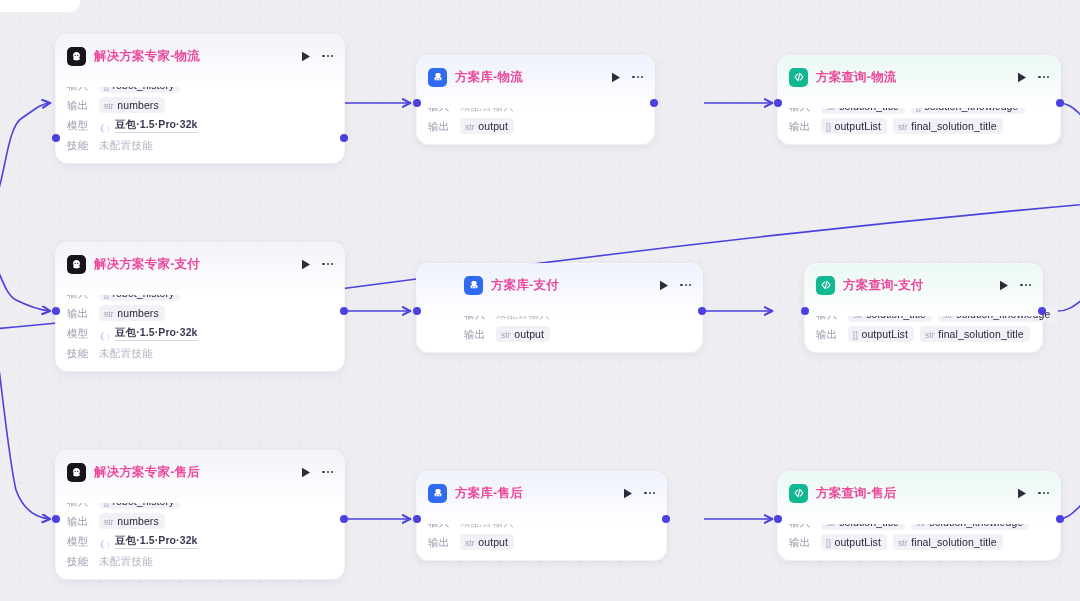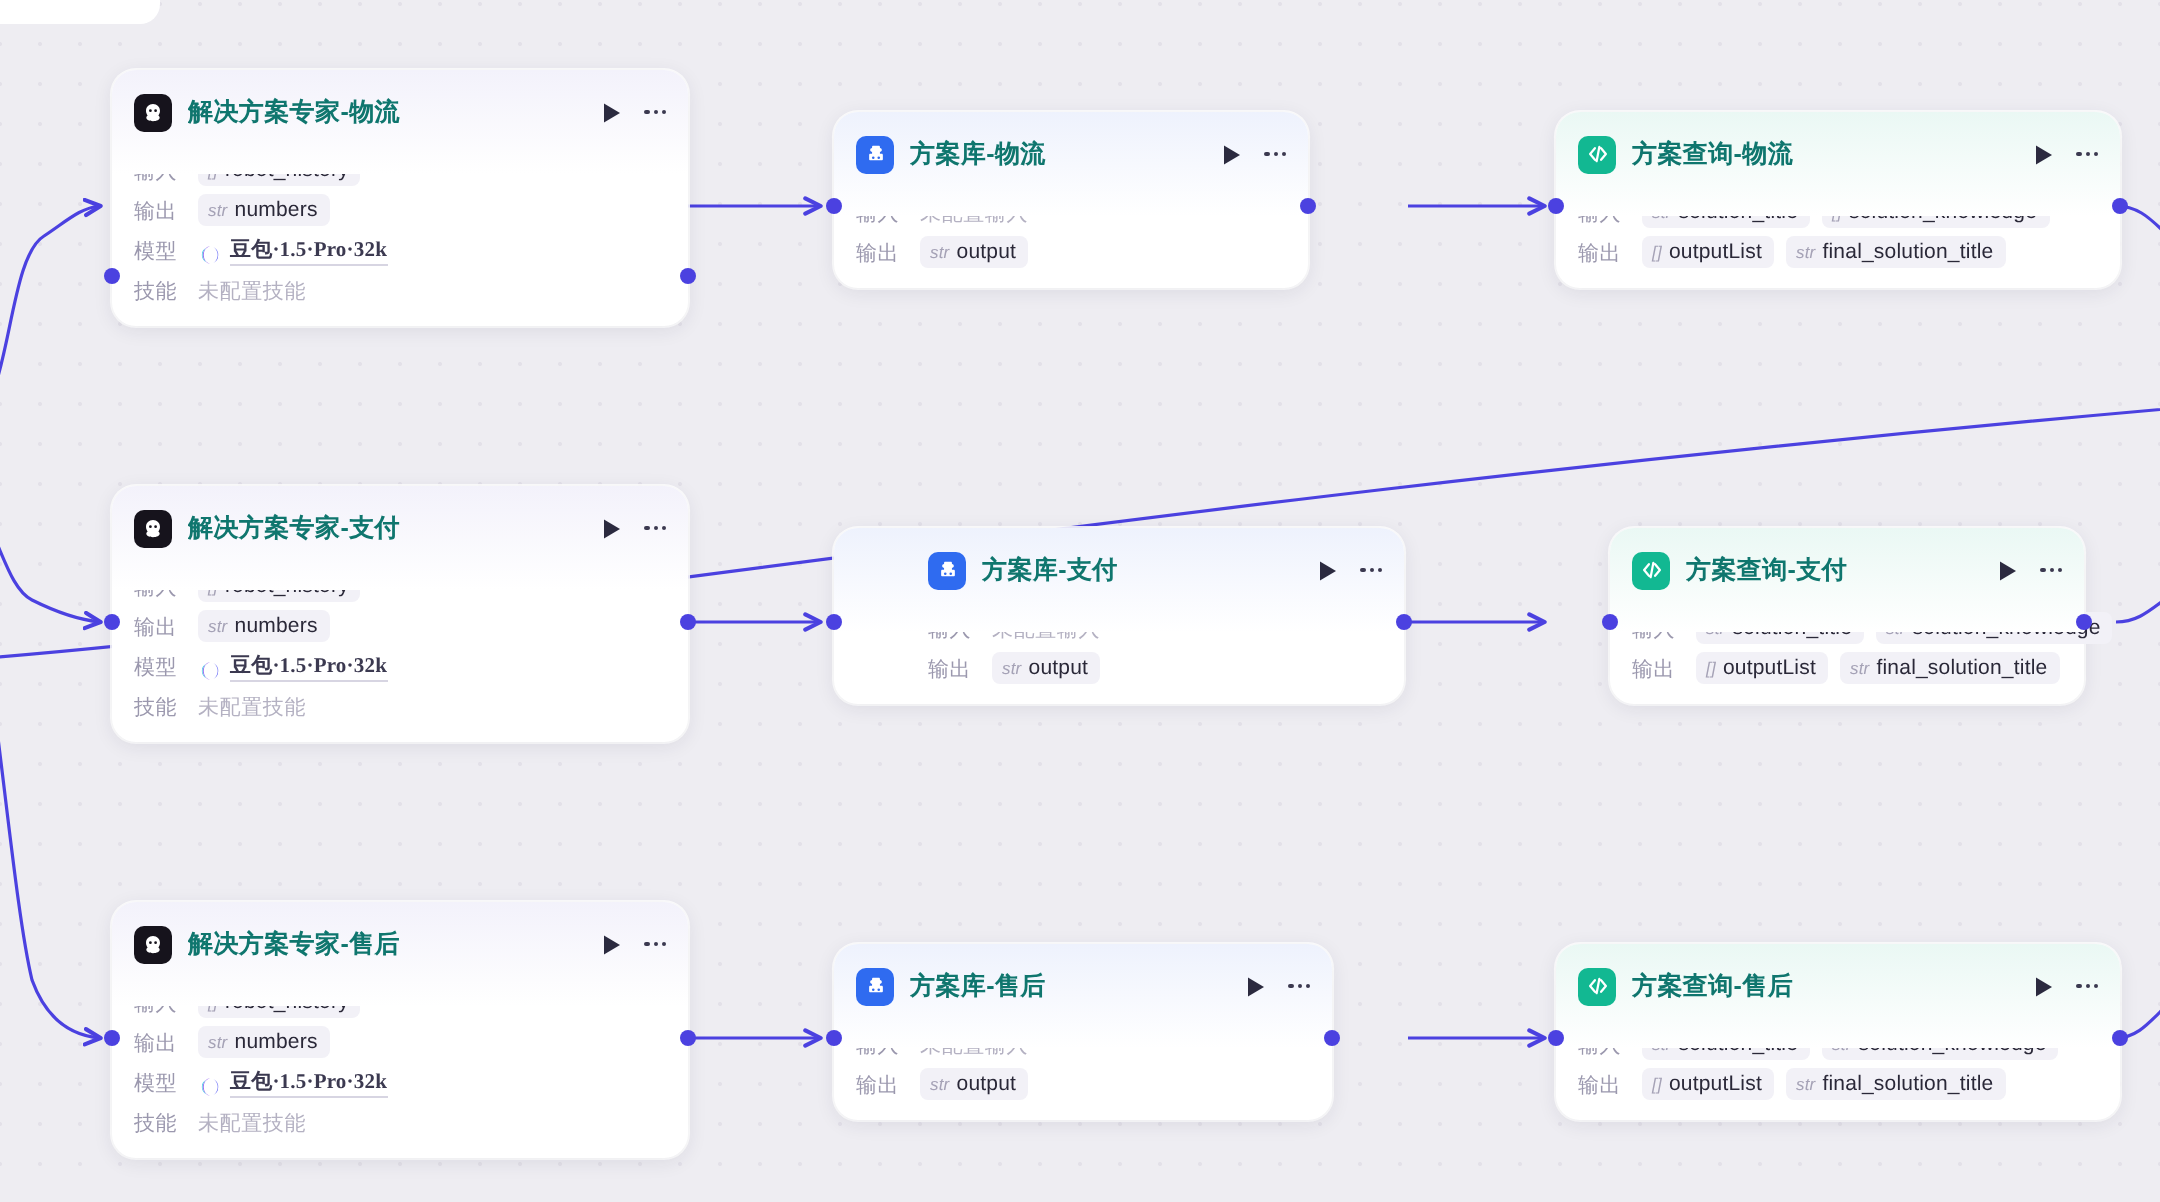--- a/index.html
+++ b/index.html
@@ -64,21 +64,21 @@
     display: flex; align-items: center; justify-content: center;
   }
   .node-icon svg { display: block; }
   .ic-agent  { background: #16131c; }
   .ic-plugin { background: #2f6bf0; }
   .ic-code   { background: #12b892; }
 
   .node-title {
     font-size: 12.5px;
     font-weight: 700;
-    color: #0f766e;
+    color: #ec4899;
     letter-spacing: .2px;
     white-space: nowrap;
     flex: 1 1 auto;
     overflow: hidden;
   }
   .hdr-actions { display: flex; align-items: center; gap: 9px; flex: 0 0 auto; }
   .btn-run { width: 12px; height: 12px; display:flex; align-items:center; justify-content:center; cursor:pointer; }
   .btn-run svg { display:block; }
   .btn-more { display:flex; align-items:center; gap:1.7px; cursor:pointer; padding: 3px 1px; }
   .btn-more i { width: 2.4px; height: 2.4px; border-radius: 50%; background: #3b3950; display:block; }
@@ -98,24 +98,24 @@
     letter-spacing: .3px;
   }
   .chips { display: flex; align-items: center; gap: 6px; flex-wrap: nowrap; }
   .chip {
     display: inline-flex; align-items: baseline; gap: 3.5px;
     background: #f2f1f7;
     border-radius: 4px;
     padding: 2px 6px 2.5px 5px;
     white-space: nowrap;
   }
-  .chip .ty { font-size: 8.5px; color: #a5a2b6; font-family: "Liberation Sans", sans-serif; letter-spacing:.1px;font-style:italic; }
+  .chip .ty { font-size: 8.5px; color: #a5a2b6; font-family: "Liberation Sans", sans-serif; letter-spacing:.1px; }
   .chip .nm { font-size: 10.5px; color: #2a2838; font-weight: 400; letter-spacing: .1px; }
   .plain-muted { font-size: 10.5px; color: #b4b1c2; letter-spacing: .3px; }
-  .model-row { display:flex; align-items:center; gap:5px;font-family:Liberation Serif, serif; }
+  .model-row { display:flex; align-items:center; gap:5px; }
   .model-dot { width: 11px; height: 11px; flex:0 0 auto; }
   .model-name {
     font-size: 10.5px; color: #3b3950; font-weight: 600;
     border-bottom: 1px solid #d7d5e2;
     padding-bottom: .5px;
     letter-spacing: .1px;
   }
   .port {
     position: absolute;
     width: 8px; height: 8px;

